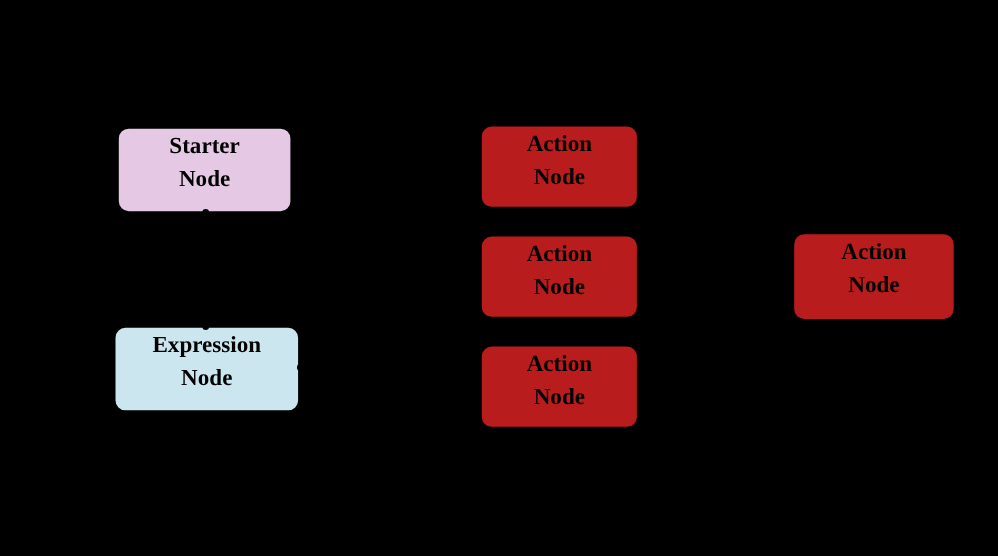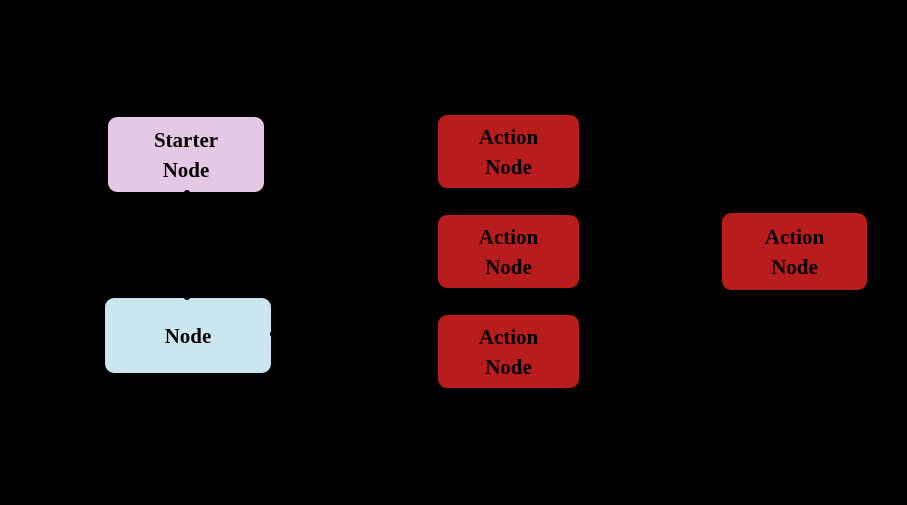--- a/index.html
+++ b/index.html
@@ -16,21 +16,21 @@
     font-family: "Liberation Serif", "DejaVu Serif", serif;
   }
   .node {
     position: absolute;
     box-sizing: border-box;
     border: 2px solid #000000;
     border-radius: 11px;
     display: flex;
     flex-direction: column;
     align-items: center;
-    justify-content: center;
+    justify-content: flex-start;
     text-align: center;
   }
   .node .line {
     display: block;
     font-weight: bold;
     font-size: 21px;
     line-height: 30px;
     color: #000000;
     white-space: nowrap;
   }
@@ -64,20 +64,21 @@
 <body>
 
 <div class="canvas">
 
   <div class="node fill-pink node-starter">
     <span class="line">Starter</span>
     <span class="line">Node</span>
   </div>
 
   <div class="node fill-blue node-expression">
+    <span class="line">Expression</span>
     <span class="line">Node</span>
   </div>
 
   <div class="node fill-yellow node-action-1">
     <span class="line">Action</span>
     <span class="line">Node</span>
   </div>
 
   <div class="node fill-yellow node-action-2">
     <span class="line">Action</span>

